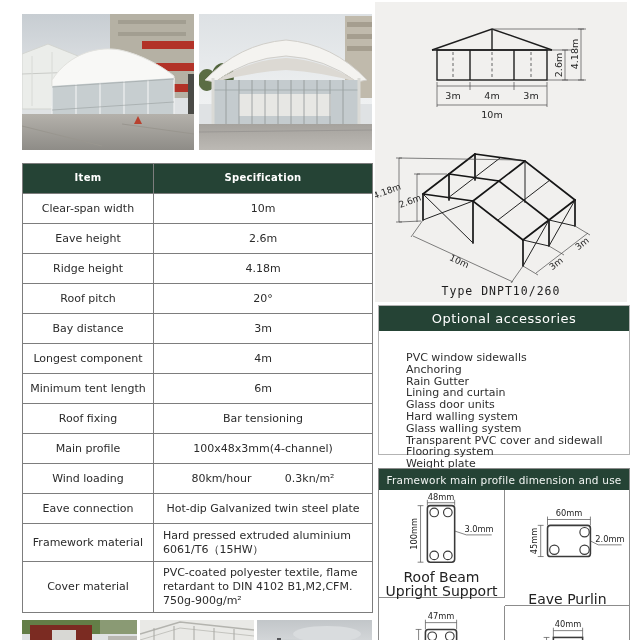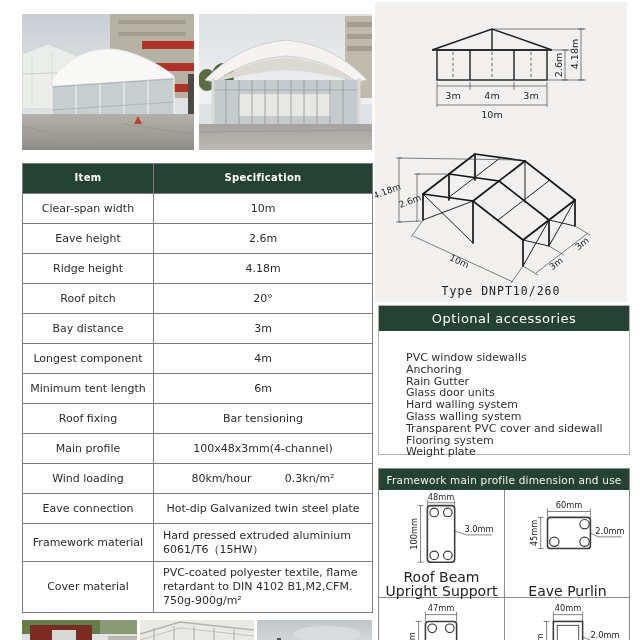--- a/index.html
+++ b/index.html
@@ -37,21 +37,21 @@
   .acc-header{height:25px;background:#254335;color:#ffffff;display:flex;align-items:center;justify-content:center;
     font-size:13px;letter-spacing:.5px;}
   .acc-list{list-style:none;margin:16px;padding:5px 0 0 11px;}
   .acc-list li{font-size:11px;line-height:11.8px;color:#2e2e2e;}
   
   .framework-box{position:absolute;left:378px;top:468px;width:250px;height:230px;background:#ffffff;border:1px solid #8c8c8c;}
   .fw-header{height:21px;background:#254335;color:#f2f5f3;display:flex;align-items:center;justify-content:center;
     font-size:10.5px;letter-spacing:.2px;}
   .fw-grid{display:grid;grid-template-columns:1fr 1fr;}
   .fw-cell{border-right:1px solid #8c8c8c;border-bottom:1px solid #8c8c8c;height:107px;position:relative;text-align:center;}
-  .fw-cell:nth-child(2n){border-right:none;}
+  .fw-cell:nth-child(2n){border-right:none;margin-top:8px;}
   .fw-cell svg{display:block;margin:2px auto 0;}
   .fw-name{font-size:14px;line-height:14px;color:#222;}
   .fw-cell.short{height:80px;border-bottom:none;}
   .profline{stroke:#3a3a3a;fill:none;}
   .dimline{stroke:#4a4a4a;stroke-width:.7;fill:none;}
   .mmtext{font-family:"DejaVu Sans",sans-serif;font-size:8.5px;fill:#222;}
 </style>
 </head>
 <body>
 
@@ -354,20 +354,21 @@
 
     <div class="type-label">Type DNPT10/260</div>
   </div>
 
   <div class="accessories-box">
     <div class="acc-header">Optional  accessories</div>
     <ul class="acc-list">
       <li>PVC window sidewalls</li>
       <li>Anchoring</li>
       <li>Rain Gutter</li>
+      <li>Lining and curtain</li>
       <li>Glass door units</li>
       <li>Hard walling system</li>
       <li>Glass walling system</li>
       <li>Transparent PVC cover and sidewall</li>
       <li>Flooring system</li>
       <li>Weight plate</li>
     </ul>
   </div>
 
   <div class="framework-box">

